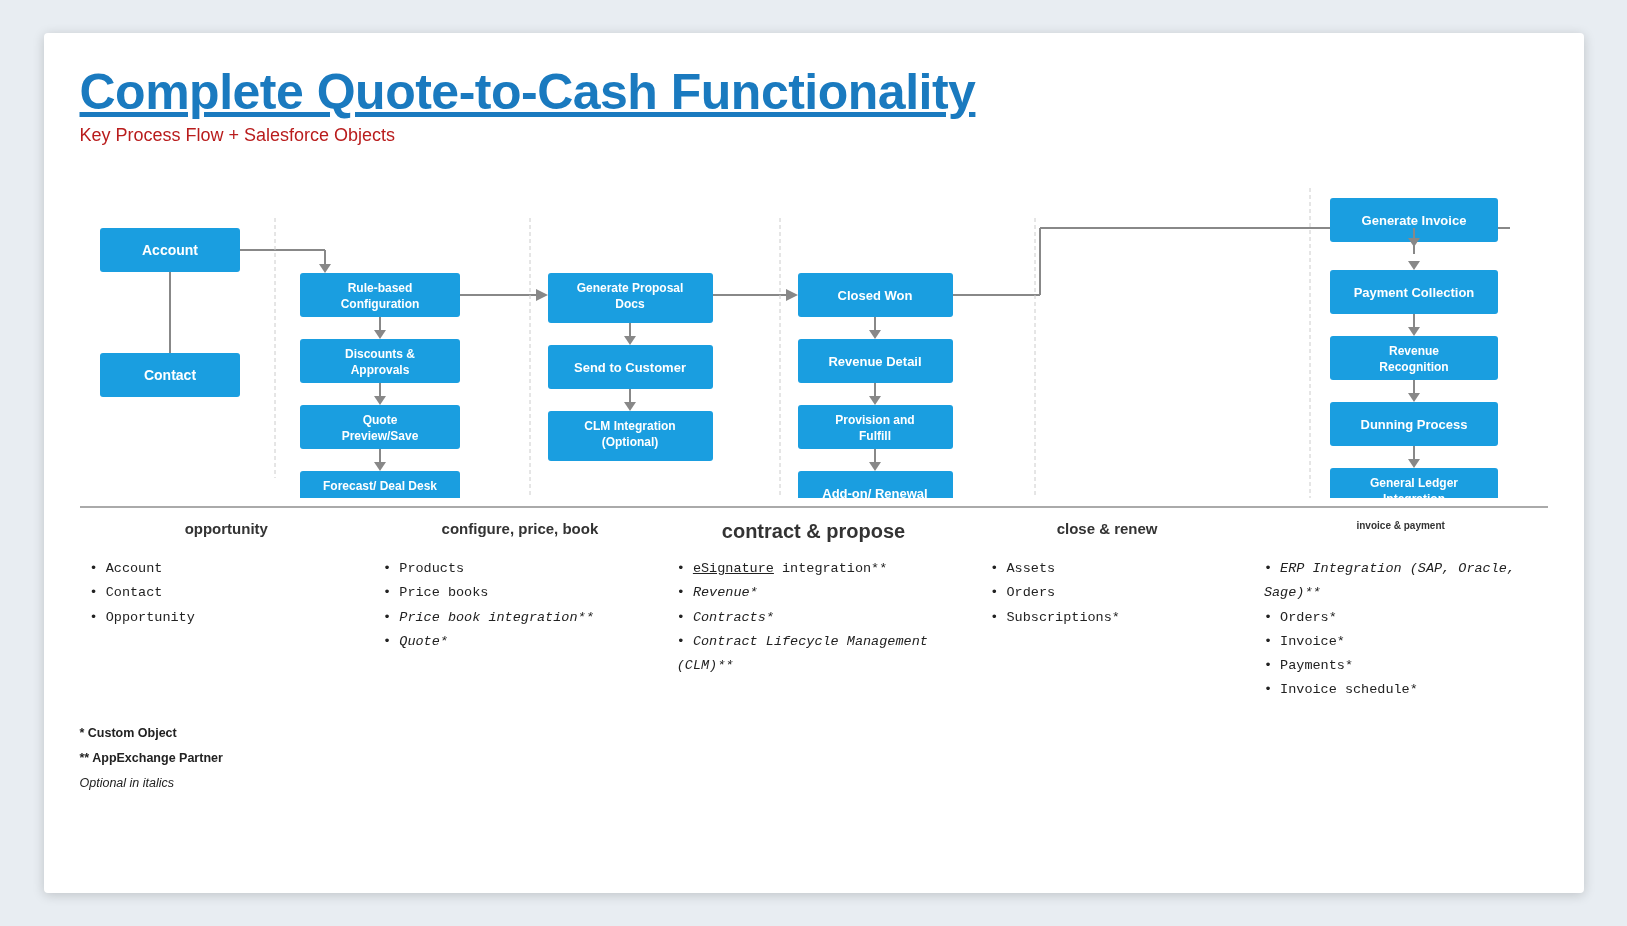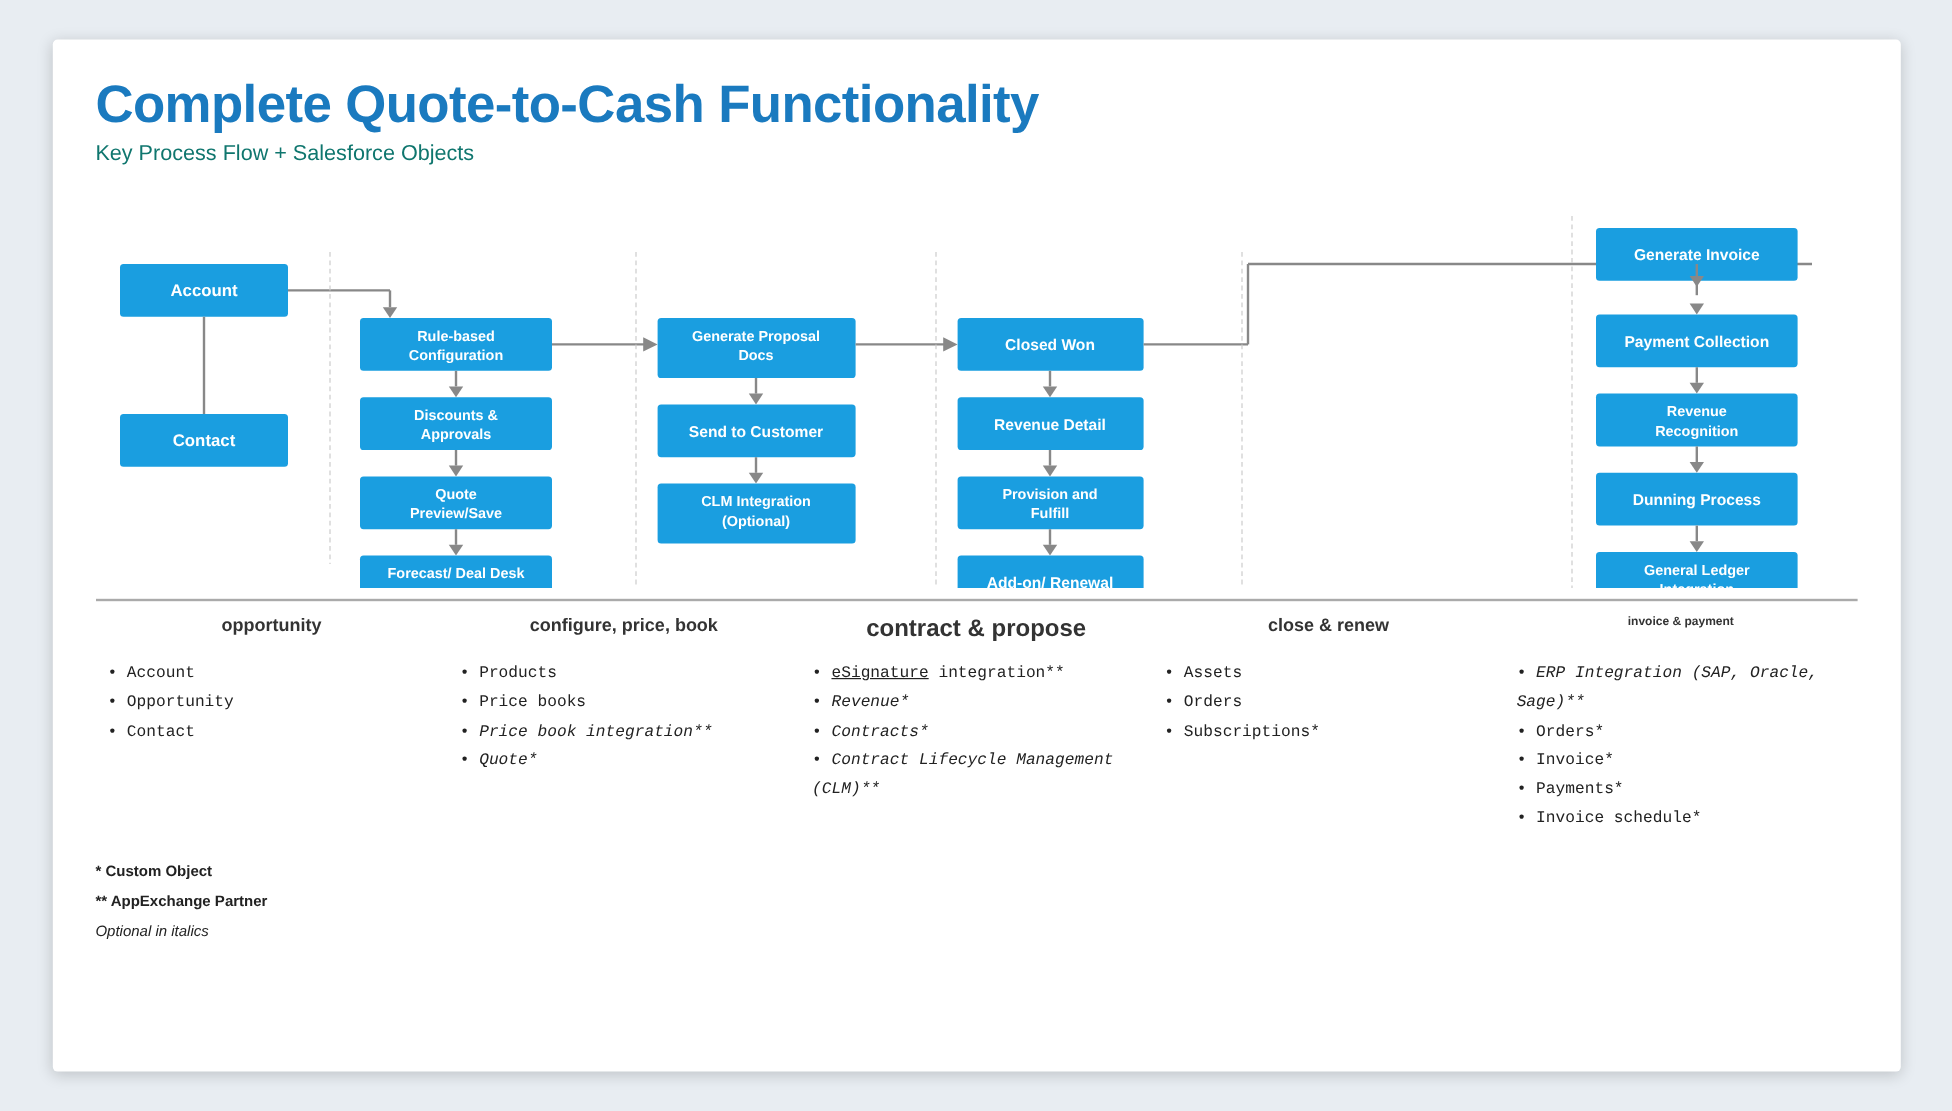--- a/index.html
+++ b/index.html
@@ -15,29 +15,30 @@
     .slide {
       background: white;
       width: 1540px;
       min-height: 860px;
       border-radius: 4px;
       padding: 30px 36px 24px 36px;
       box-shadow: 0 2px 12px rgba(0,0,0,0.18);
       position: relative;
     }
     .main-title {
-      font-size: 44px;
+      font-size: 50px;
       font-weight: 700;
       color: #1a7abf;
       margin-bottom: 4px;
       letter-spacing: -0.5px;
+      text-decoration: underline;
     }
     .sub-title {
       font-size: 18px;
-      color: #0f766e;
+      color: #b91c1c;
       margin-bottom: 22px;
       font-weight: 400;
     }
 
     
     .flow-svg-container {
       width: 100%;
       position: relative;
     }
   </style>
@@ -190,22 +191,22 @@
     <div style="flex:1; text-align:center; font-size:20px; font-weight:700; color:#333; padding:0 4px;">contract &amp; propose</div>
     <div style="flex:1; text-align:center; font-size:15px; font-weight:700; color:#333; padding:0 4px;">close &amp; renew</div>
     <div style="flex:1; text-align:center; font-size:10px; font-weight:700; color:#333; padding:0 4px;">invoice &amp; payment</div>
   </div>
 
   <div style="display:flex; width:100%; align-items:flex-start;font-family:Liberation Mono, monospace;">
 
     <div style="flex:1; padding:0 10px; font-size:13.5px; color:#222; line-height:1.8;">
       <ul style="list-style:none; padding:0;">
         <li><span>• </span><span>Account</span></li>
+        <li><span>• </span><span>Contact</span></li>
         <li><span>• </span><span>Opportunity</span></li>
-        <li><span>• </span><span>Contact</span></li>
       </ul>
     </div>
 
     <div style="flex:1; padding:0 10px; font-size:13.5px; color:#222; line-height:1.8;">
       <ul style="list-style:none; padding:0;">
         <li><span>• </span><span>Products</span></li>
         <li><span>• </span><span>Price books</span></li>
         <li><span>• </span><span style="font-style:italic;">Price book integration**</span></li>
         <li><span>• </span><span style="font-style:italic;">Quote*</span></li>
       </ul>
@@ -214,21 +215,21 @@
     <div style="flex:1; padding:0 10px; font-size:13.5px; color:#222; line-height:1.8;">
       <ul style="list-style:none; padding:0;">
         <li><span>• </span><span style="text-decoration:underline;">eSignature</span><span> integration**</span></li>
         <li><span>• </span><span style="font-style:italic;">Revenue*</span></li>
         <li><span>• </span><span style="font-style:italic;">Contracts*</span></li>
         <li><span>• </span><span style="font-style:italic;">Contract Lifecycle Management (CLM)**</span></li>
       </ul>
     </div>
 
     <div style="flex:1; padding:0 10px; font-size:13.5px; color:#222; line-height:1.8;">
-      <ul style="list-style:none; padding:0;">
+      <ul style="list-style:none; padding:0;margin-left:20px;">
         <li><span>• </span><span>Assets</span></li>
         <li><span>• </span><span>Orders</span></li>
         <li><span>• </span><span>Subscriptions*</span></li>
       </ul>
     </div>
 
     <div style="flex:1; padding:0 10px; font-size:13.5px; color:#222; line-height:1.8;">
       <ul style="list-style:none; padding:0;">
         <li><span>• </span><span style="font-style:italic;">ERP Integration (SAP, Oracle, Sage)**</span></li>
         <li><span>• </span><span>Orders*</span></li>

